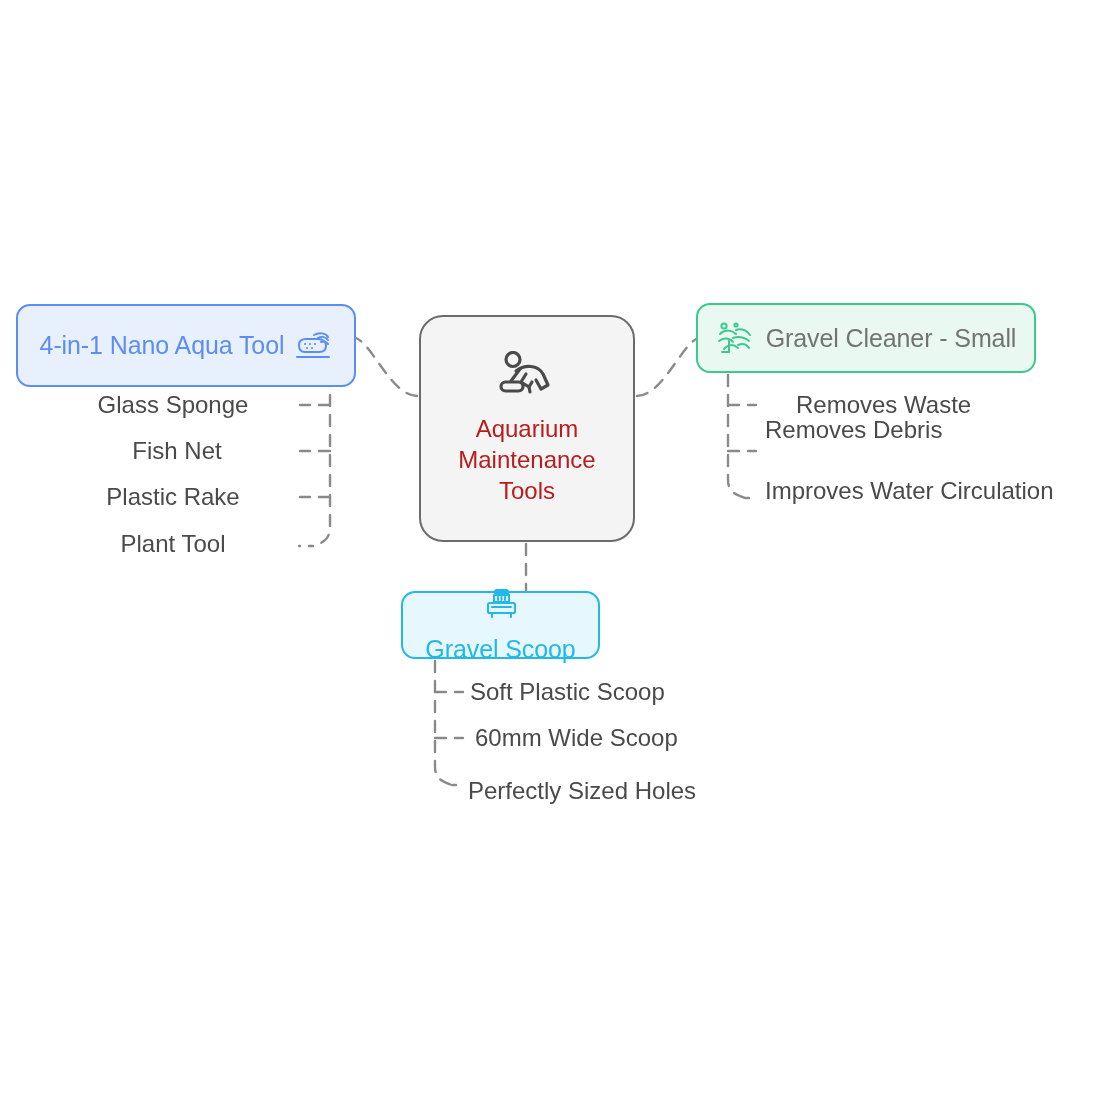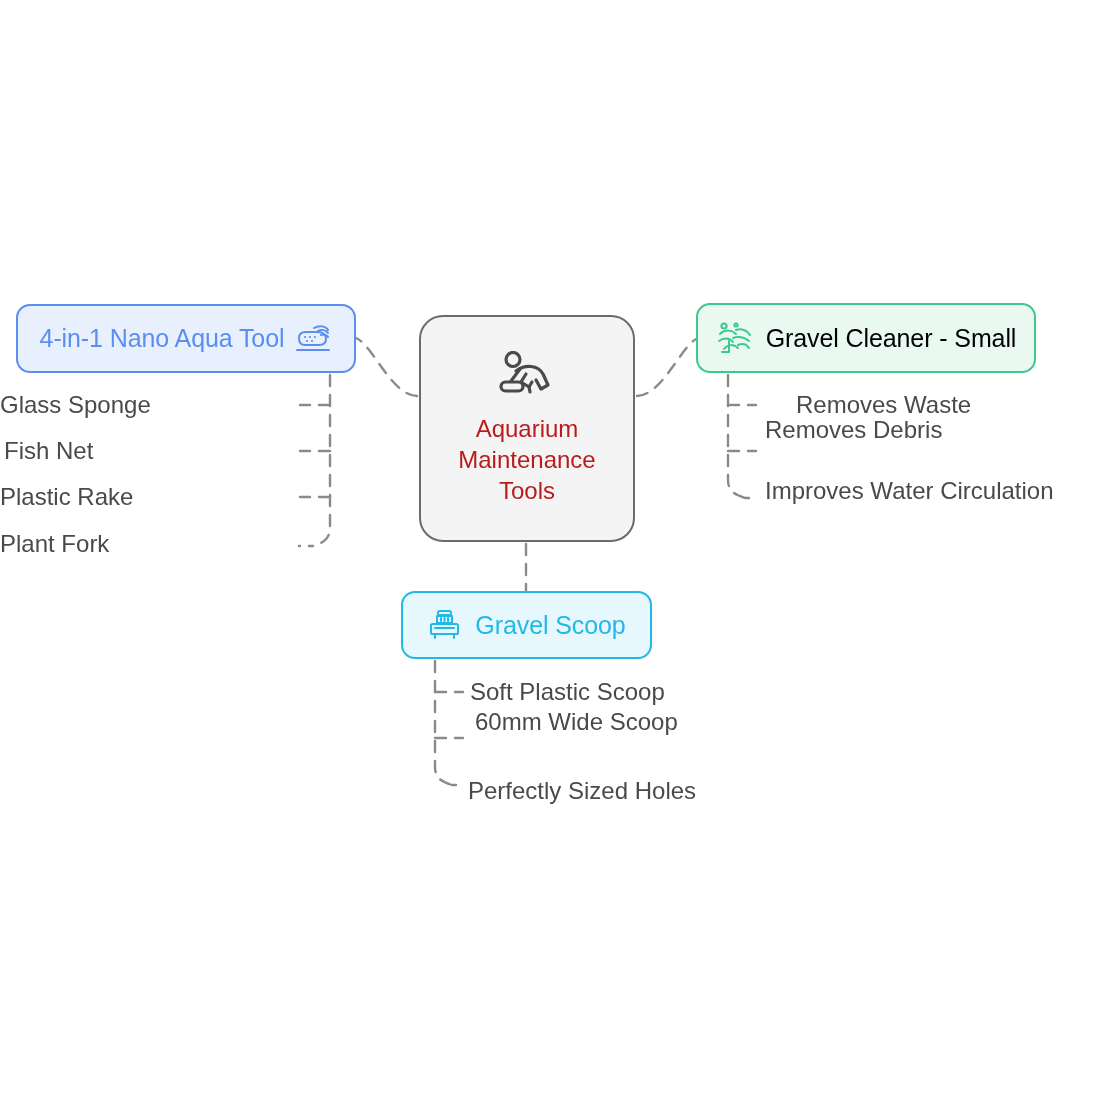--- a/index.html
+++ b/index.html
@@ -68,65 +68,66 @@
     text-align: center;
     line-height: 31px;
     white-space: pre-line;
   }
 
   
   #node-blue {
     left: 16px;
     top: 304px;
     width: 340px;
-    height: 69px;
+    height: 83px;
     background: #e8f0fe;
     border: 2.5px solid #5b8ef0;
     padding: 8px 20px;
     gap: 10px;
   }
   #node-blue .node-label { color: #5b8ef0; }
 
   
   #node-green {
     left: 696px;
     top: 303px;
     width: 340px;
     height: 70px;
     background: #e9f9f1;
     border: 2.5px solid #3cc98e;
     padding: 0 20px;
     gap: 14px;
   }
-  #node-green .node-label { color: #000000; }
+  #node-green .node-label { color: #737373; }
 
   
   #node-cyan {
     left: 401px;
     top: 591px;
-    width: 251px;
+    width: 199px;
     height: 68px;
     background: #e6f8fd;
     border: 2.5px solid #22b8e8;
     padding: 0 22px;
     gap: 14px;
+    flex-direction: column;
   }
   #node-cyan .node-label { color: #22b8e8; }
 
   .node-icon { line-height: 0; display: block; }
 
   
   .leaf {
     position: absolute;
     font-size: 24px;
     color: #4a4a4a;
     white-space: nowrap;
     line-height: 1;
   }
-  .leaf-left  { text-align: left; transform: translateY(-50%); }
+  .leaf-left  { text-align: center; transform: translateY(-50%); padding-left: 28px; }
   .leaf-right { text-align: left;  transform: translateY(-50%); }
 </style>
 </head>
 <body>
 
 <div id="canvas">
 
   <svg id="edges" viewBox="0 0 1100 1100">
     <g fill="none" stroke="#8a8a8a" stroke-width="2.4" stroke-linecap="round">
 
@@ -219,23 +220,23 @@
         <path d="M8 26 L 8 30"></path>
         <path d="M27 26 L 27 30"></path>
       </svg>
     </span>
     <span class="node-label">Gravel Scoop</span>
   </div>
 
   <div class="leaf leaf-left" style="left:0; width:290px; top:405px;">Glass Sponge</div>
   <div class="leaf leaf-left" style="left:4px; width:290px; top:451px;">Fish Net</div>
   <div class="leaf leaf-left" style="left:0; width:290px; top:497px;">Plastic Rake</div>
-  <div class="leaf leaf-left" style="left:0; width:290px; top:544px;">Plant Fork</div>
+  <div class="leaf leaf-left" style="left:0; width:290px; top:544px;">Plant Tool</div>
 
   <div class="leaf leaf-right" style="left:796px; top:405px;">Removes Waste</div>
   <div class="leaf leaf-right" style="left:765px; top:430px;">Removes Debris</div>
   <div class="leaf leaf-right" style="left:765px; top:491px;">Improves Water Circulation</div>
 
   <div class="leaf leaf-right" style="left:470px; top:692px;">Soft Plastic Scoop</div>
-  <div class="leaf leaf-right" style="left:475px; top:722px;text-align:right;">60mm Wide Scoop</div>
+  <div class="leaf leaf-right" style="left:475px; top:738px;text-align:right;">60mm Wide Scoop</div>
   <div class="leaf leaf-right" style="left:468px; top:785px;margin-top:6px;">Perfectly Sized Holes</div>
 
 </div>
 
 </body></html>

